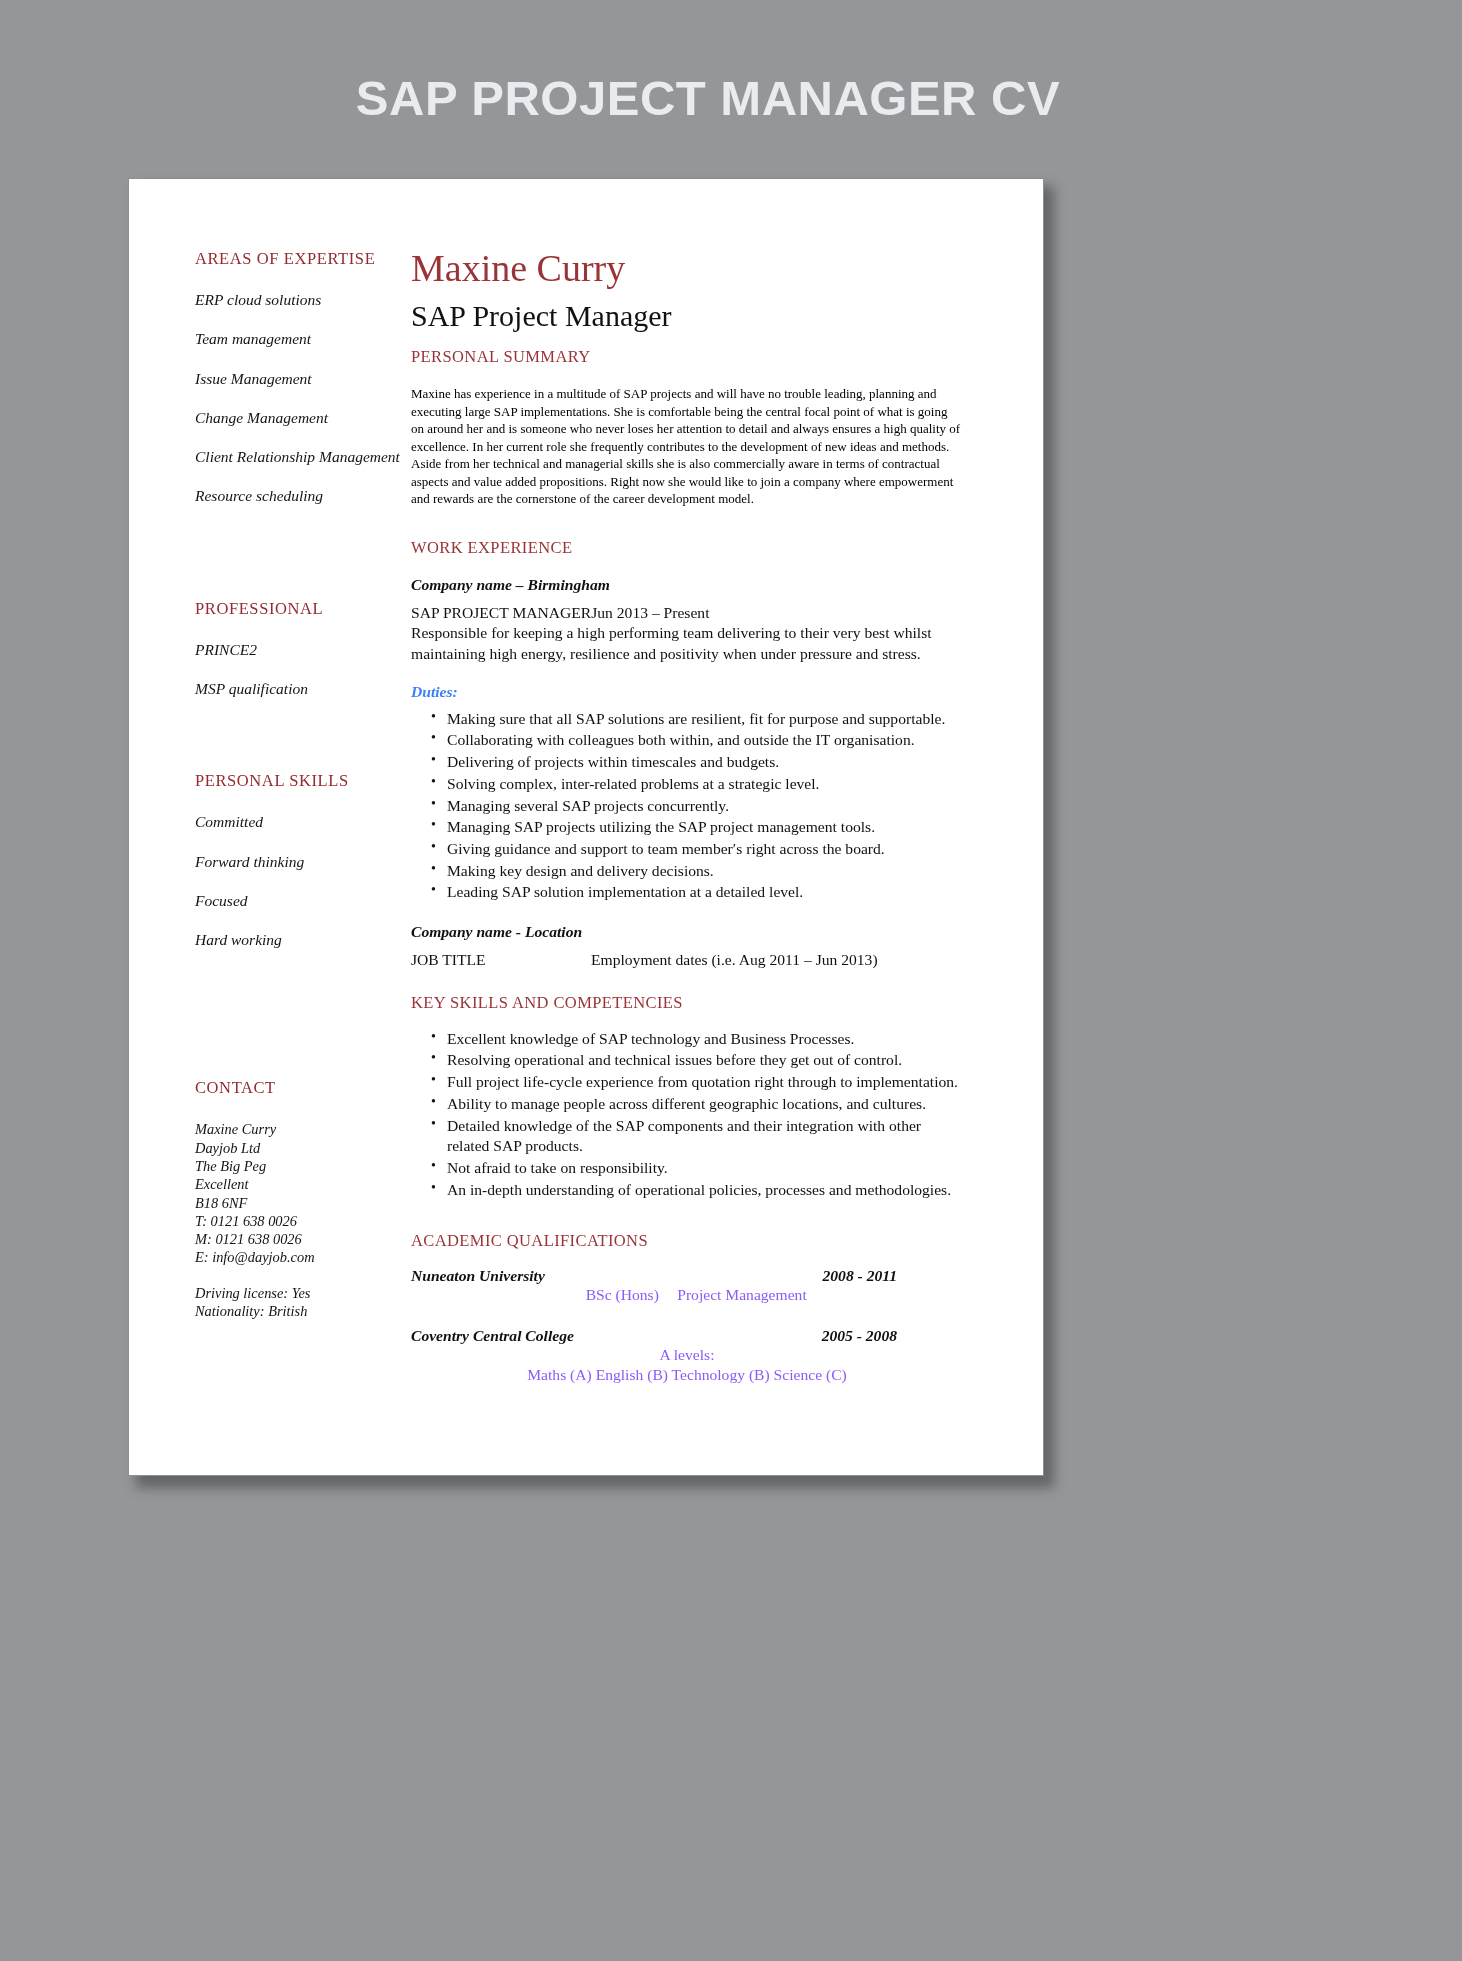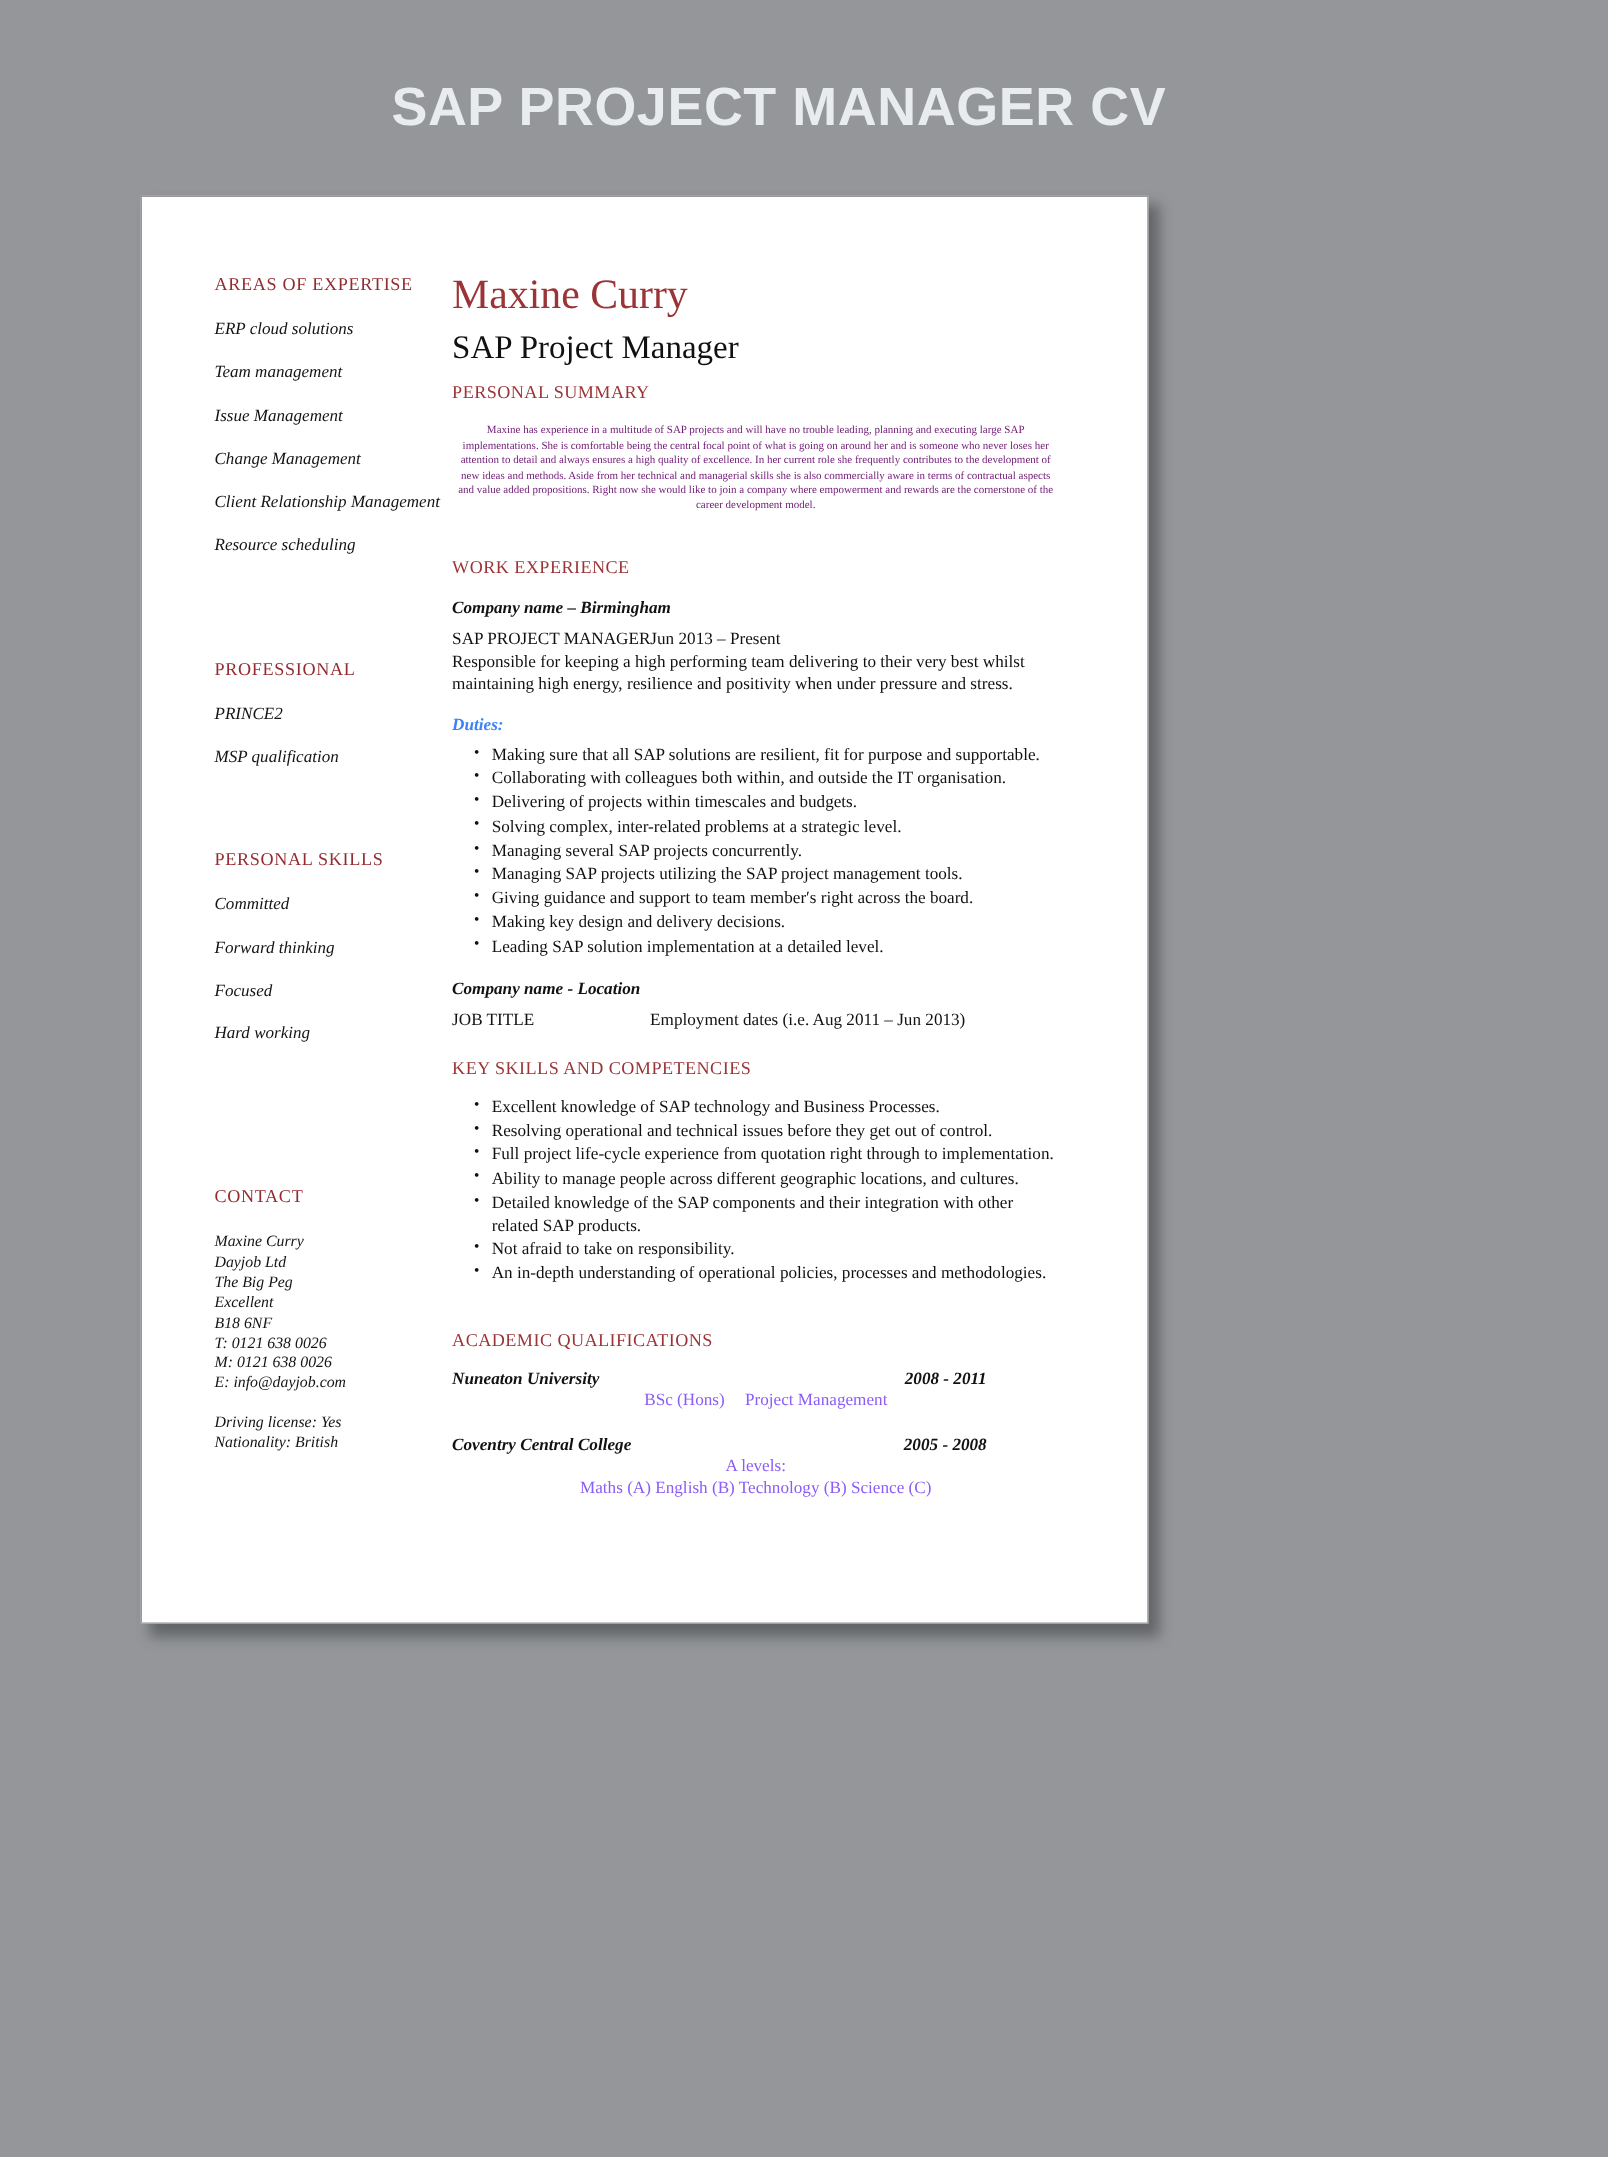--- a/index.html
+++ b/index.html
@@ -128,25 +128,25 @@
   }
   .sec-heading {
     color: #9b3437;
     font-size: 16.5px;
     letter-spacing: 0.4px;
     text-transform: uppercase;
     margin: 0 0 16px 0;
     font-weight: normal;
   }
   .body-text {
-    font-size: 10px;
-    color: #701a75;
+    font-size: 13px;
+    color: #000000;
     line-height: 1.35;
     margin: 0;
-    text-align: center;
+    text-align: left;
   }
   .job-company {
     font-size: 15.6px;
     font-weight: bold;
     font-style: italic;
     color: #111111;
     margin: 0 0 9px 0;
   }
   .job-line {
     font-size: 15.6px;
@@ -208,21 +208,21 @@
     color: #8b5cf6;
     line-height: 1.3;
     text-align: center;
   }
   .edu-degree-cell {
     display: inline-block;
     min-width: 110px;
   }
   .mt18 { margin-top: 18px; }
   .mt22 { margin-top: 22px; }
-  .mt30 { margin-top: 40px; }
+  .mt30 { margin-top: 30px; }
   .mt34 { margin-top: 20px; }
 </style>
 </head>
 <body>
 
 <div class="banner">
   <div class="banner-title">SAP PROJECT MANAGER CV</div>
 </div>
 
 <div class="page-shadow"></div>

